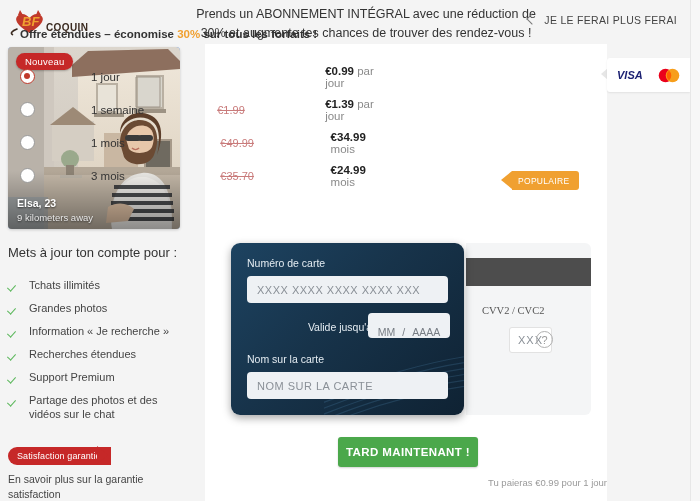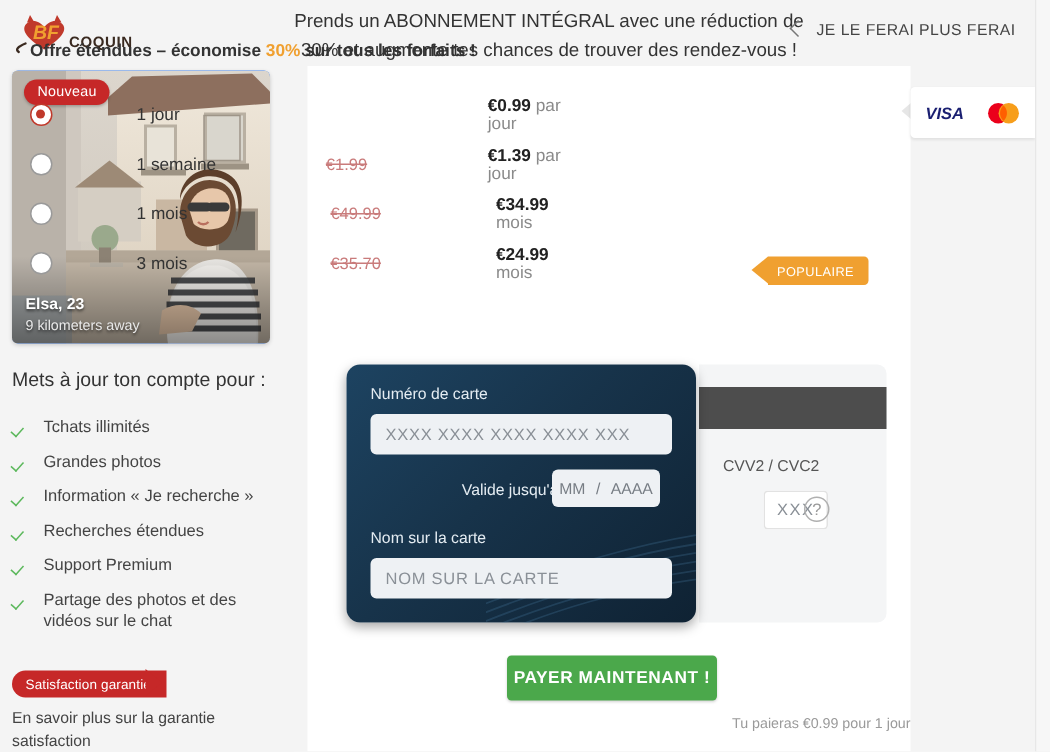--- a/index.html
+++ b/index.html
@@ -194,36 +194,36 @@
   }
   .cc-input {
     position: absolute; background: #eef1f4; border-radius: 4px;
     display: flex; align-items: center; color: #8a9097; font-size: 11px;
     padding-left: 10px; letter-spacing: .5px;
   }
   .cc-exp-label {
     position: absolute; right: 86px; top: 78px; color: #e4ecf2; font-size: 10.5px;
   }
   .cc-exp {
-    position: absolute; left: 137px; top: 70px; width: 72px; height: 25px;
+    position: absolute; left: 137px; top: 70px; width: 82px; height: 25px;
     background: #eef1f4; border-radius: 4px;
-    display: flex; align-items: center; justify-content: center;
+    display: flex; align-items: flex-end; justify-content: center;
     gap: 7px; font-size: 10.5px; color: #777d84;
   }
 
   .cvv-panel {
     position: absolute; left: 466px; top: 243px; width: 125px; height: 172px;
     background: #f4f5f6; border-radius: 0 6px 6px 0;
   }
   .cvv-stripe {
     position: absolute; left: 466px; top: 258px; width: 125px; height: 28px;
     background: #4d4d4d;
   }
   .cvv-label {
-    position: absolute; left: 482px; top: 305px; font-size: 10.5px; color: #555;
+    position: absolute; left: 482px; top: 305px; font-size: 10.5px; color: #555; font-family: Liberation Serif, serif;
   }
   .cvv-box {
     position: absolute; left: 482px; top: 327px; width: 43px; height: 26px;
     background: #fff; border-radius: 3px;
     display: flex; align-items: center; justify-content: center;
     font-size: 11px; color: #8a9097; letter-spacing: 1px;
     box-shadow: 0 0 0 1px #e2e2e2 inset;
     margin-left: 27px;
   }
   .cvv-help {
@@ -443,18 +443,18 @@
     <div class="cc-exp">
       <span>MM</span>
       <span>/</span>
       <span>AAAA</span>
     </div>
 
     <div class="cc-label" style="left:16px; top:110px;">Nom sur la carte</div>
     <div class="cc-input" style="left:16px; top:129px; width:201px; height:27px;">NOM SUR LA CARTE</div>
   </div>
 
-  <button class="pay-btn">PAYER MAINTENANT !</button>
+  <button class="pay-btn">TARD MAINTENANT !</button>
   <div class="pay-note">Tu paieras  €0.99 pour 1 jour</div>
 
   <div class="scroll-divider"></div>
   <div class="scroll-track"></div>
 </div>
 
 </body></html>

